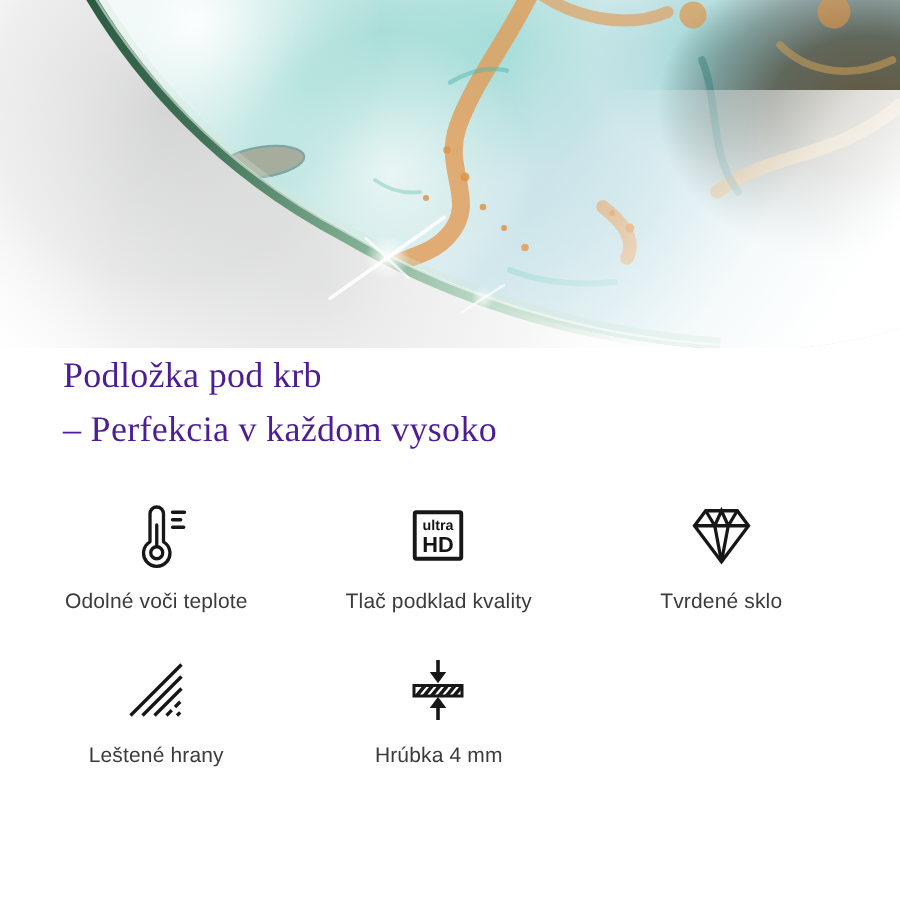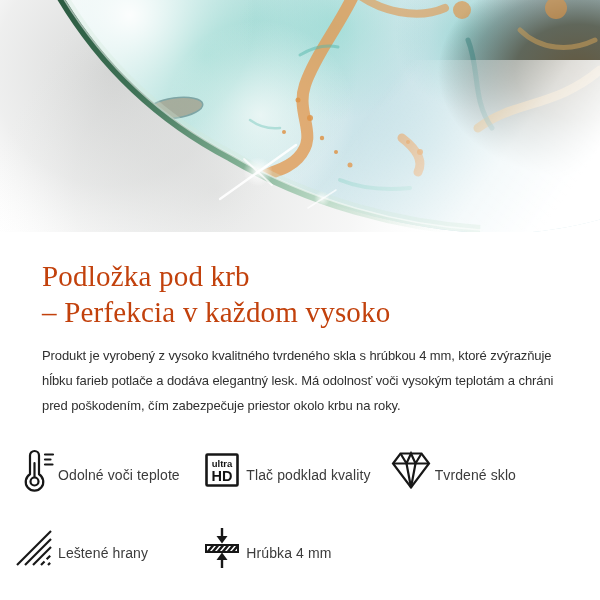--- a/index.html
+++ b/index.html
@@ -1,43 +1,43 @@
 <!DOCTYPE html>
 <html><head>
 <meta charset="utf-8">
 <style>
   html,body{margin:0;padding:0;}
   body{width:600px;height:600px;background:#ffffff;font-family:"Liberation Sans",sans-serif;}
   .page{position:relative;width:600px;height:600px;overflow:hidden;background:#ffffff;}
   .hero{display:block;width:600px;height:232px;}
   .title{
-    margin:26px 40px 0 42px;
+    margin:1px 40px 0 42px;
     font-family:"Liberation Serif","DejaVu Serif",serif;
     font-weight:400;
-    font-size:29px;
+    font-size:24px;
     line-height:36px;
-    color:#c2410c;
+    color:#4c1d95;
     letter-spacing:.2px;
   }
   .title span{display:block;}
   .description{
     margin:13px 28px 0 42px;
     max-width:535px;
     font-size:13px;
     line-height:25px;
     letter-spacing:-0.1px;
     color:#303030;
   }
   .features{
     margin:26px 25px 0 10px;
     display:grid;
     grid-template-columns:repeat(3,1fr);
     row-gap:26px;
   }
-  .feature{display:flex;align-items:center;}
+  .feature{display:flex;flex-direction:column;align-items:center;}
   .feature .iconbox{height:52px;display:flex;align-items:center;justify-content:center;}
   .feature .label{
     margin-top:9px;
     font-size:14px;
     color:#3b3b3b;
     text-align:center;
     letter-spacing:.1px;
   }
   .icon{stroke:#171717;fill:none;stroke-width:2.2;}
   .icon text{font-family:"Liberation Sans",sans-serif;fill:#141414;stroke:none;}
@@ -179,21 +179,20 @@
       <circle r="8" fill="url(#gGlow)" opacity="0.8"></circle>
       <path d="M-14,9 L14,-9" stroke="#ffffff" stroke-width="1.5" opacity="0.7" stroke-linecap="round"></path>
     </g>
   </svg>
 
   <h1 class="title">
     <span>Podložka pod krb</span>
     <span>– Perfekcia v každom vysoko</span>
   </h1>
 
-  <p class="description">Produkt je vyrobený z vysoko kvalitného tvrdeného skla s hrúbkou 4 mm, ktoré zvýrazňuje hĺbku farieb potlače a dodáva elegantný lesk. Má odolnosť voči vysokým teplotám a chráni pred poškodením, čím zabezpečuje priestor okolo krbu na roky.</p>
 
   <div class="features">
 
     <div class="feature">
       <div class="iconbox">
         <svg class="icon" width="48" height="48" viewBox="0 0 48 48" stroke-linecap="round" stroke-linejoin="round">
           <path d="M20,9.5 a4.5,4.5 0 0 1 9,0 V28.2 a8.8,8.8 0 1 1 -9,0 Z"></path>
           <circle cx="24.5" cy="35.5" r="4"></circle>
           <path d="M24.5,17 V31"></path>
           <path d="M35,8.5 h8 M35,13.5 h5.5 M35,18.5 h7.5"></path>

